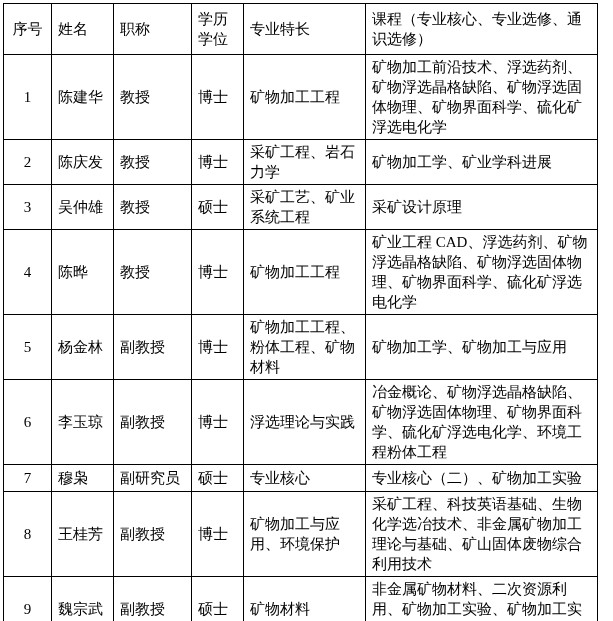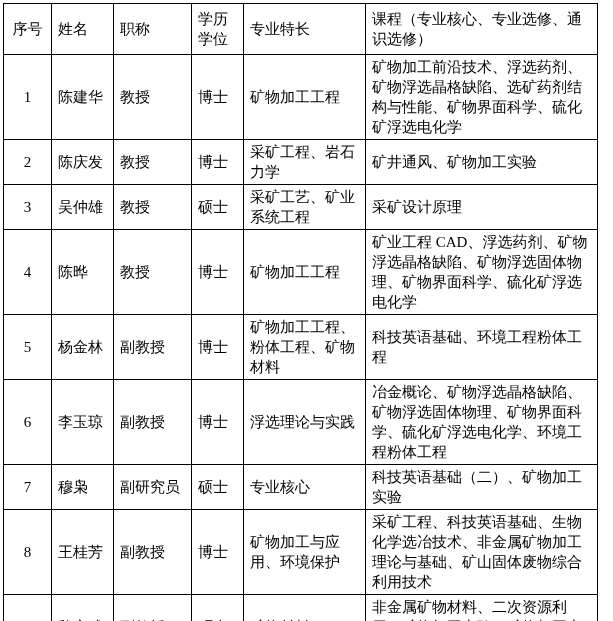--- a/index.html
+++ b/index.html
@@ -70,29 +70,29 @@
       <th>课程（专业核心、专业选修、通识选修）</th>
     </tr>
   </thead>
   <tbody>
       <tr>
         <td class="cell-no">1</td>
         <td class="cell-name">陈建华</td>
         <td class="cell-title">教授</td>
         <td class="cell-degree">博士</td>
         <td class="cell-specialty">矿物加工工程</td>
-        <td class="cell-courses">矿物加工前沿技术、浮选药剂、矿物浮选晶格缺陷、选矿药剂结构与性能、矿物界面科学、硫化矿浮选电化学</td>
+        <td class="cell-courses">矿物加工前沿技术、浮选药剂、矿物浮选晶格缺陷、矿物浮选固体物理、矿物界面科学、硫化矿浮选电化学</td>
       </tr>
       <tr>
         <td class="cell-no">2</td>
         <td class="cell-name">陈庆发</td>
         <td class="cell-title">教授</td>
         <td class="cell-degree">博士</td>
         <td class="cell-specialty">采矿工程、岩石力学</td>
-        <td class="cell-courses">矿井通风、矿物加工实验</td>
+        <td class="cell-courses">矿物加工学、矿业学科进展</td>
       </tr>
       <tr>
         <td class="cell-no">3</td>
         <td class="cell-name">吴仲雄</td>
         <td class="cell-title">教授</td>
         <td class="cell-degree">硕士</td>
         <td class="cell-specialty">采矿工艺、矿业系统工程</td>
         <td class="cell-courses">采矿设计原理</td>
       </tr>
       <tr>
@@ -102,37 +102,37 @@
         <td class="cell-degree">博士</td>
         <td class="cell-specialty">矿物加工工程</td>
         <td class="cell-courses">矿业工程 CAD、浮选药剂、矿物浮选晶格缺陷、矿物浮选固体物理、矿物界面科学、硫化矿浮选电化学</td>
       </tr>
       <tr>
         <td class="cell-no">5</td>
         <td class="cell-name">杨金林</td>
         <td class="cell-title">副教授</td>
         <td class="cell-degree">博士</td>
         <td class="cell-specialty">矿物加工工程、粉体工程、矿物材料</td>
-        <td class="cell-courses">科技英语基础、环境工程粉体工程</td>
+        <td class="cell-courses">矿物加工学、矿物加工与应用</td>
       </tr>
       <tr>
         <td class="cell-no">6</td>
         <td class="cell-name">李玉琼</td>
         <td class="cell-title">副教授</td>
         <td class="cell-degree">博士</td>
         <td class="cell-specialty">浮选理论与实践</td>
         <td class="cell-courses">冶金概论、矿物浮选晶格缺陷、矿物浮选固体物理、矿物界面科学、硫化矿浮选电化学、环境工程粉体工程</td>
       </tr>
       <tr>
         <td class="cell-no">7</td>
         <td class="cell-name">穆枭</td>
         <td class="cell-title">副研究员</td>
         <td class="cell-degree">硕士</td>
         <td class="cell-specialty">专业核心</td>
-        <td class="cell-courses">科技英语基础（二）、矿物加工实验</td>
+        <td class="cell-courses">专业核心（二）、矿物加工实验</td>
       </tr>
       <tr>
         <td class="cell-no">8</td>
         <td class="cell-name">王桂芳</td>
         <td class="cell-title">副教授</td>
         <td class="cell-degree">博士</td>
         <td class="cell-specialty">矿物加工与应用、环境保护</td>
         <td class="cell-courses">采矿工程、科技英语基础、生物化学选冶技术、非金属矿物加工理论与基础、矿山固体废物综合利用技术</td>
       </tr>
       <tr>

